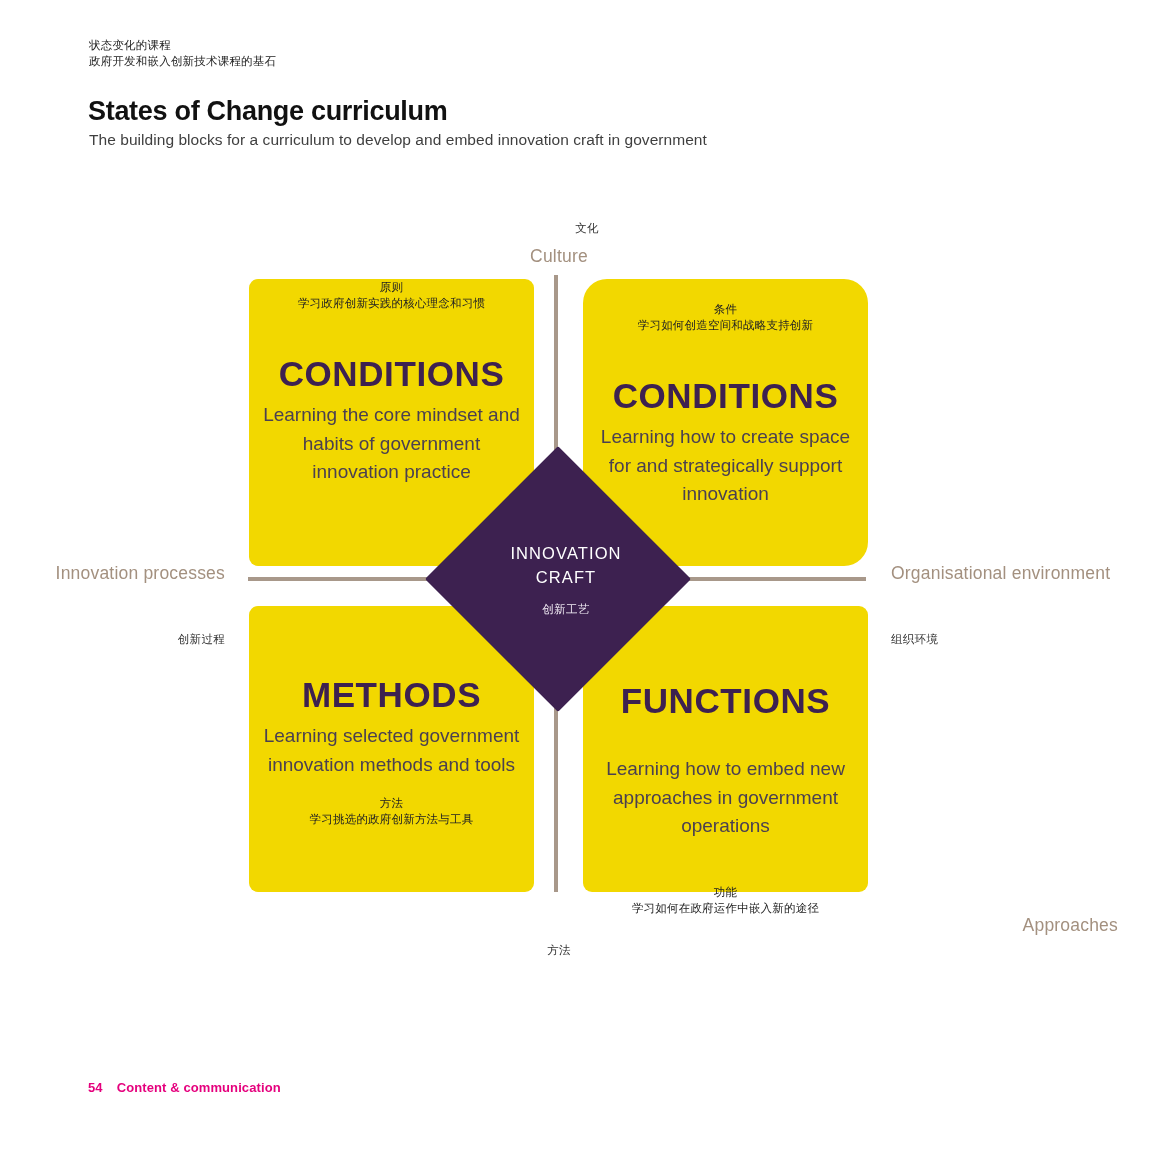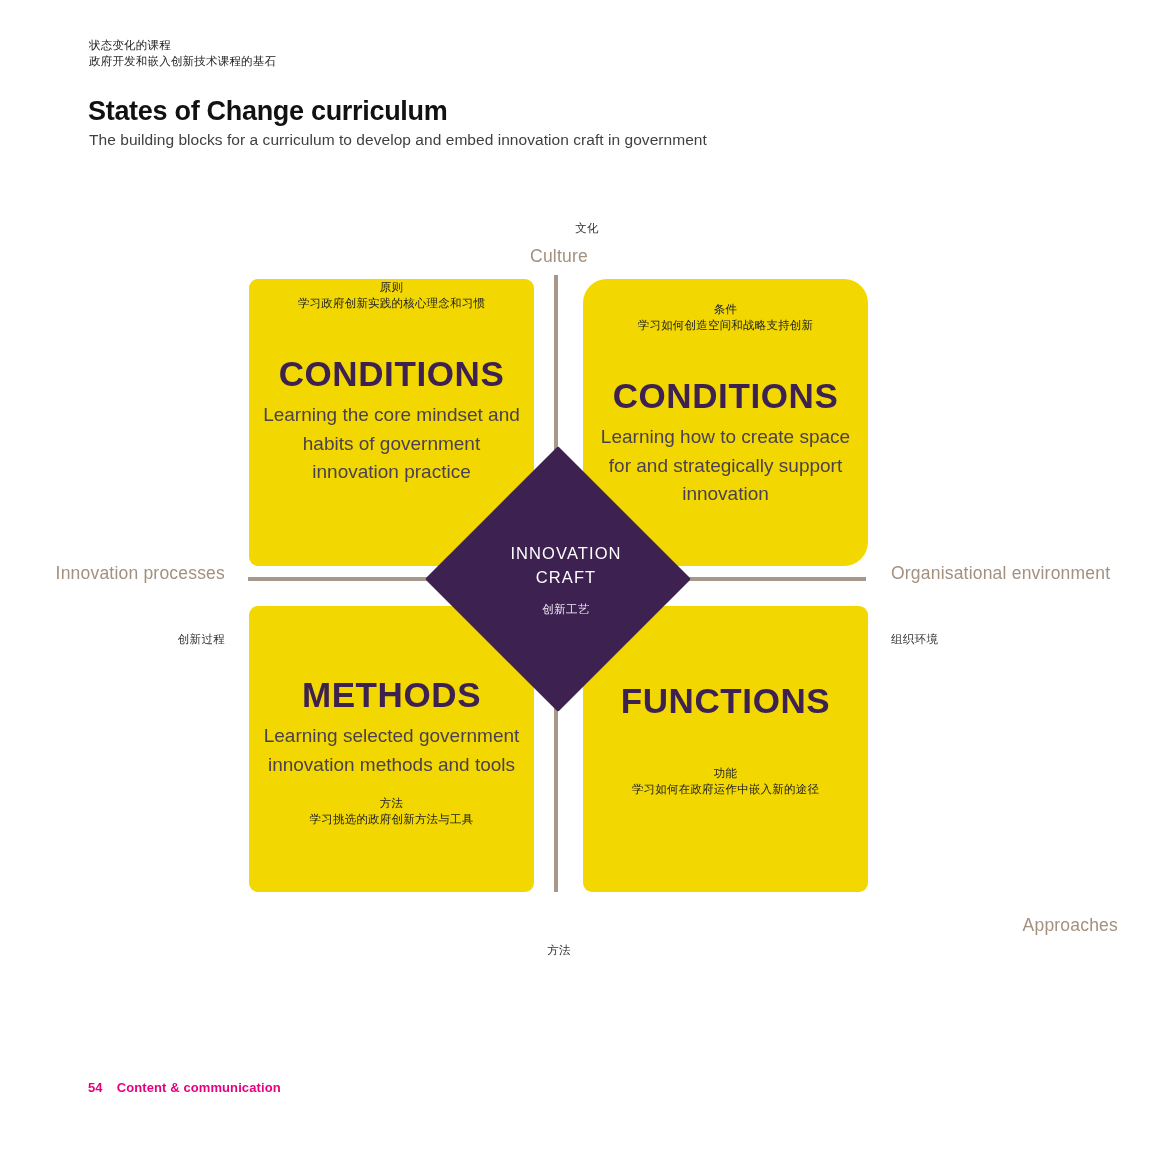--- a/index.html
+++ b/index.html
@@ -258,20 +258,21 @@
     <div class="quad-title">METHODS</div>
     <div class="quad-desc">Learning selected government innovation methods and tools</div>
     <div class="quad-cn quad-cn-bottom">
       <div>方法</div>
       <div>学习挑选的政府创新方法与工具</div>
     </div>
   </div>
 
   <div class="quad quad-br">
     <div class="quad-title">FUNCTIONS</div>
+    <div class="quad-desc">Learning how to embed new approaches in government operations</div>
     <div class="quad-cn quad-cn-bottom">
       <div>功能</div>
       <div>学习如何在政府运作中嵌入新的途径</div>
     </div>
   </div>
 
   <div class="diamond-wrap">
     <div class="diamond-shape"></div>
     <div class="diamond-text">
       <div class="diamond-title">INNOVATION</div>

